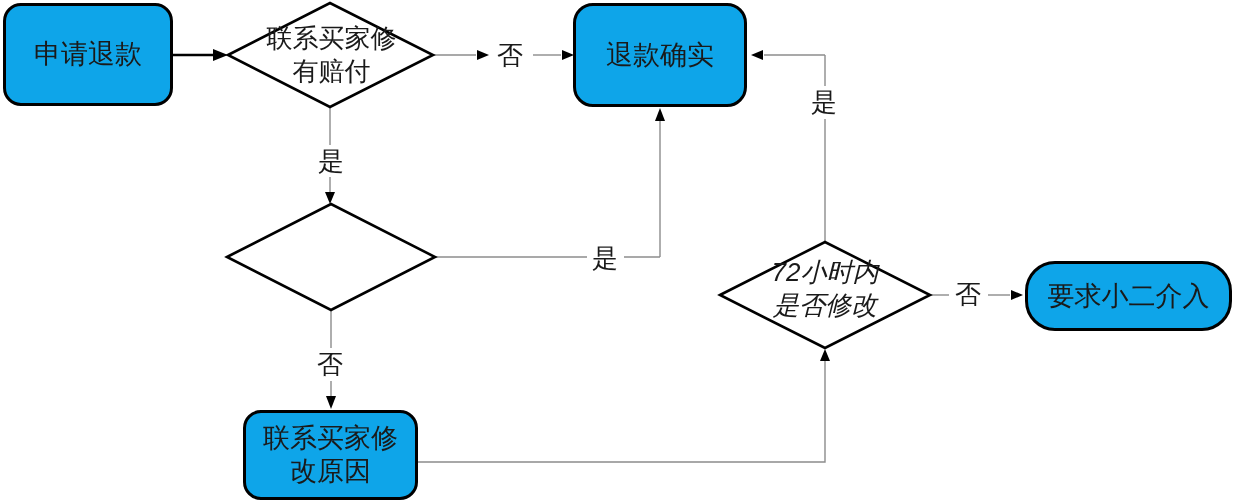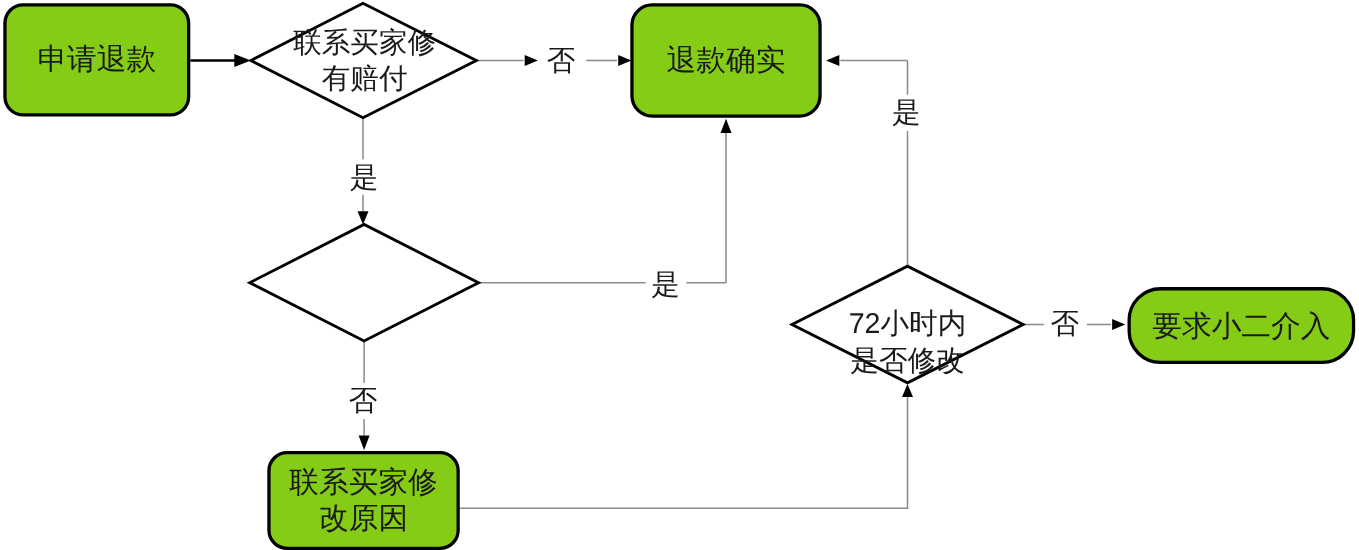--- a/index.html
+++ b/index.html
@@ -29,21 +29,21 @@
   .head { fill: #000000; stroke: none; }
   .diamond {
     fill: #ffffff;
     stroke: #000000;
     stroke-width: 2.6;
     stroke-linejoin: miter;
   }
   .node {
     position: absolute;
     box-sizing: border-box;
-    background: #84cc16;
+    background: #0ea5e9;
     border: 3px solid #000000;
     display: flex;
     align-items: center;
     justify-content: center;
     text-align: center;
     font-size: 27px;
     line-height: 33px;
     white-space: pre-line;
   }
   .dtext {
@@ -141,21 +141,21 @@
 
   <div class="node" style="left:1025px; top:261px; width:207px; height:70px; border-radius:30px;">要求小二介入</div>
 
   <div class="node" style="left:243px; top:410px; width:175px; height:90px; border-radius:18px;">联系买家修
 改原因</div>
 
   <div class="dtext" style="left:230px; top:3px; width:203px; height:104px;">联系买家修
 有赔付</div>
 
 
-  <div class="dtext" style="left:720px; top:258px; width:210px; height:106px;">72小时内
+  <div class="dtext" style="left:720px; top:236px; width:210px; height:106px;font-style:italic;">72小时内
 是否修改</div>
 
   <div class="lbl" style="left:510px; top:55px;">否</div>
 
   <div class="lbl" style="left:331px; top:161px;">是</div>
 
   <div class="lbl" style="left:605px; top:258px;">是</div>
 
   <div class="lbl" style="left:330px; top:364px;">否</div>
 

